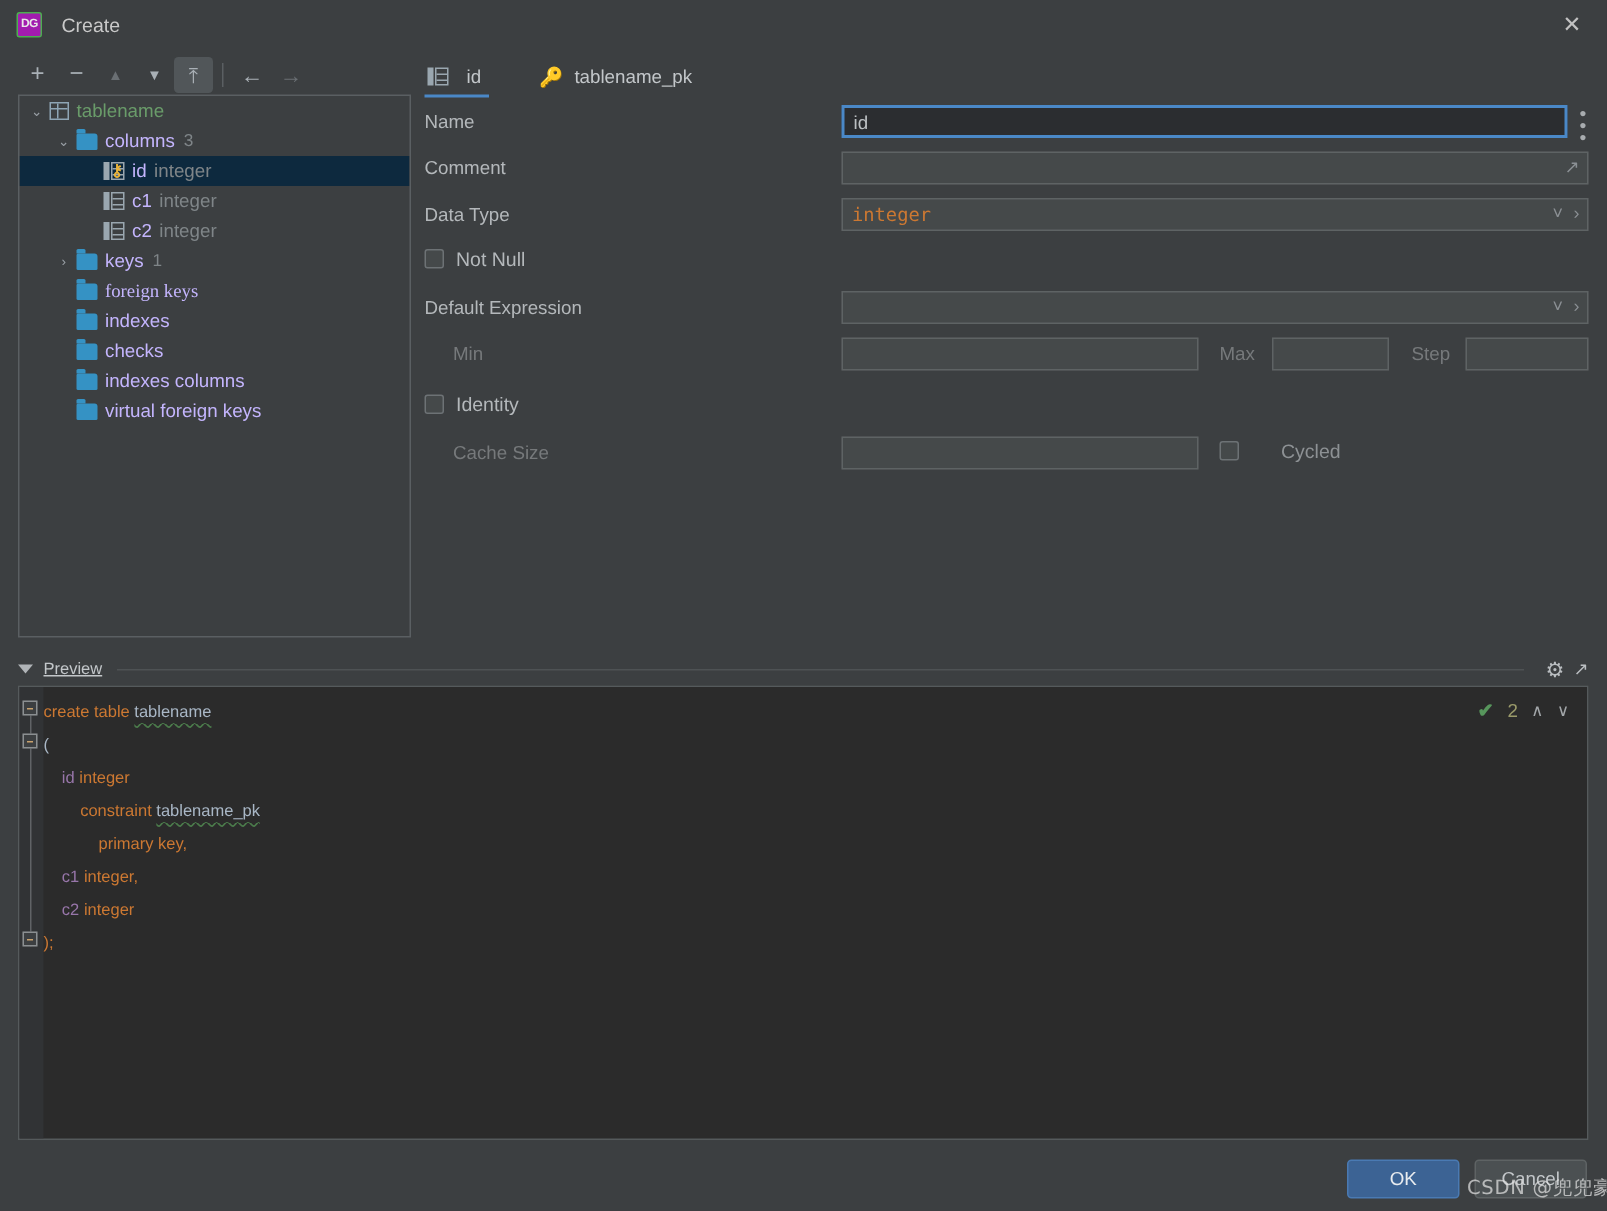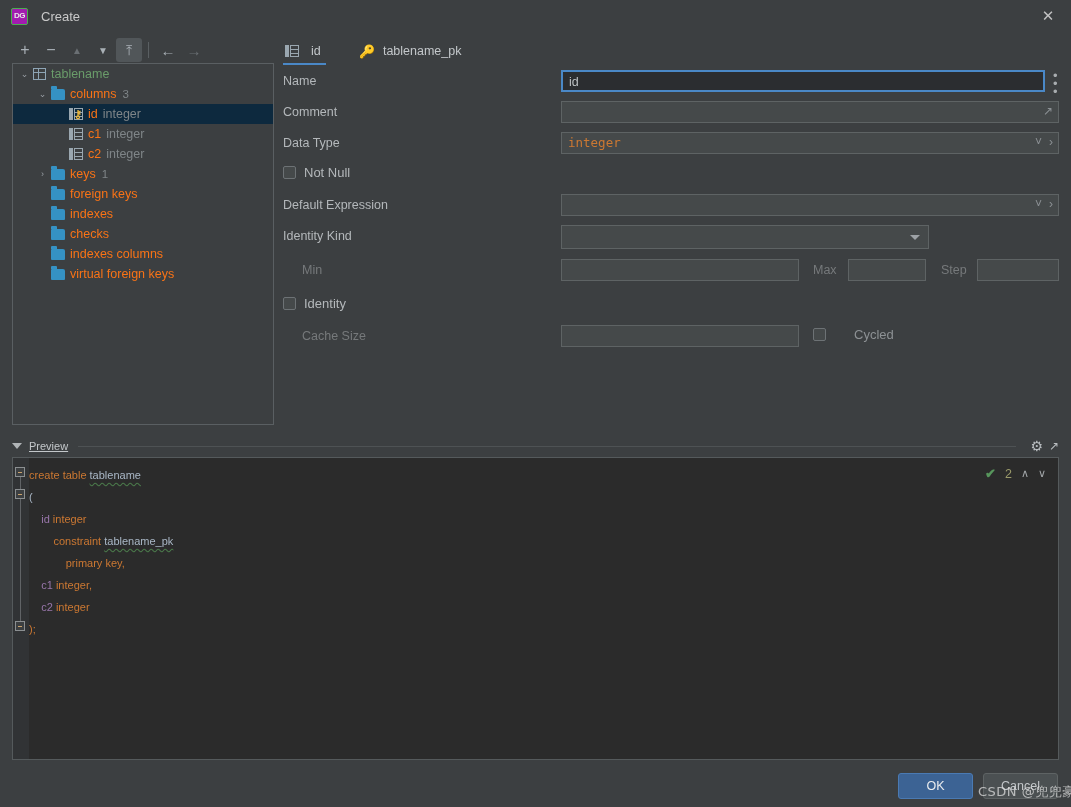--- a/index.html
+++ b/index.html
@@ -70,21 +70,21 @@
   .ic-folder::before { content:""; position:absolute; left:0; top:-2.5px; width:6px; height:3px; background:#3592c4; border-radius:1px 1px 0 0; }
   .ic-col { width: 14px; height: 12px; position: relative; }
   .ic-col .bar { position: absolute; left: 0; top: 0; width: 4px; height: 12px; background: #9aa7b0; }
   .ic-col .grid { position: absolute; left: 5px; top: 0; width: 9px; height: 12px; border: 1.2px solid #9aa7b0; }
   .ic-col .grid::before { content:""; position:absolute; left:0; right:0; top:2.5px; height:1.2px; background:#9aa7b0; }
   .ic-col .grid::after { content:""; position:absolute; left:0; right:0; top:6.5px; height:1.2px; background:#9aa7b0; }
   .ic-col .key {
     position: absolute; left: 5px; top: 1px; width: 9px; height: 11px;
     color: #e8b33a; font-size: 11px; line-height: 11px; font-weight: bold;
   }
-  .t-name { color: #f97316; }
+  .t-name { color: #c4b5fd; }
   .t-name.green { color: #6a9c6a; }
   .t-type { color: #7f8588; margin-left: 5px; }
   .t-count { color: #7f8588; margin-left: 6px; font-size: 11.5px; }
 
   
   .tabs { position: absolute; left: 283px; top: 37px; height: 28px; display: flex; align-items: flex-end; }
   .tab { height: 28px; display: flex; align-items: center; padding: 0 13px 0 2px; cursor: pointer; position: relative; }
   .tab .lbl { margin-left: 7px; font-size: 12.5px; color: #c3c7ca; }
   .tab.active::after { content: ""; position: absolute; left: 0; right: 8px; bottom: 0; height: 2px; background: #4a88c7; }
   .tab-sp { width: 24px; }
@@ -225,21 +225,21 @@
         </span>
         <span class="t-name">c2</span>
         <span class="t-type">integer</span>
       </div>
       <div class="tree-row" style="padding-left: 24px;">
         <span class="arrow">›</span>
         <span class="ic ic-folder"></span>
         <span class="t-name">keys</span>
         <span class="t-count">1</span>
       </div>
-      <div class="tree-row" style="padding-left: 24px;">
+      <div class="tree-row" style="padding-left: 24px; font-family: Liberation Serif, serif;">
         <span class="arrow blank">&nbsp;</span>
         <span class="ic ic-folder"></span>
         <span class="t-name">foreign keys</span>
       </div>
       <div class="tree-row" style="padding-left: 24px;">
         <span class="arrow blank">&nbsp;</span>
         <span class="ic ic-folder"></span>
         <span class="t-name">indexes</span>
       </div>
       <div class="tree-row" style="padding-left: 24px;">
@@ -320,27 +320,20 @@
       <div class="flabel">Default Expression</div>
       <div class="fctl" style="width:498px;">
         <div class="val"></div>
         <div class="fctl-icons">
           <span>˅</span>
           <span>›</span>
         </div>
       </div>
     </div>
 
-    <div class="frow" style="height:34px;">
-      <div class="flabel">Identity Kind</div>
-      <div class="combo">
-        <div class="val" style="top:3px;"></div>
-        <span class="tri"></span>
-      </div>
-    </div>
 
     <div class="frow" style="height:35px;">
       <div class="flabel dim" style="left:19px;">Min</div>
       <div class="small-in" style="left:278px; top:2px; width:238px;">
         <div class="val"></div>
       </div>
       <div class="flabel dim" style="left:530px;">Max</div>
       <div class="small-in" style="left:565px; top:2px; width:78px;">
         <div class="val"></div>
       </div>

